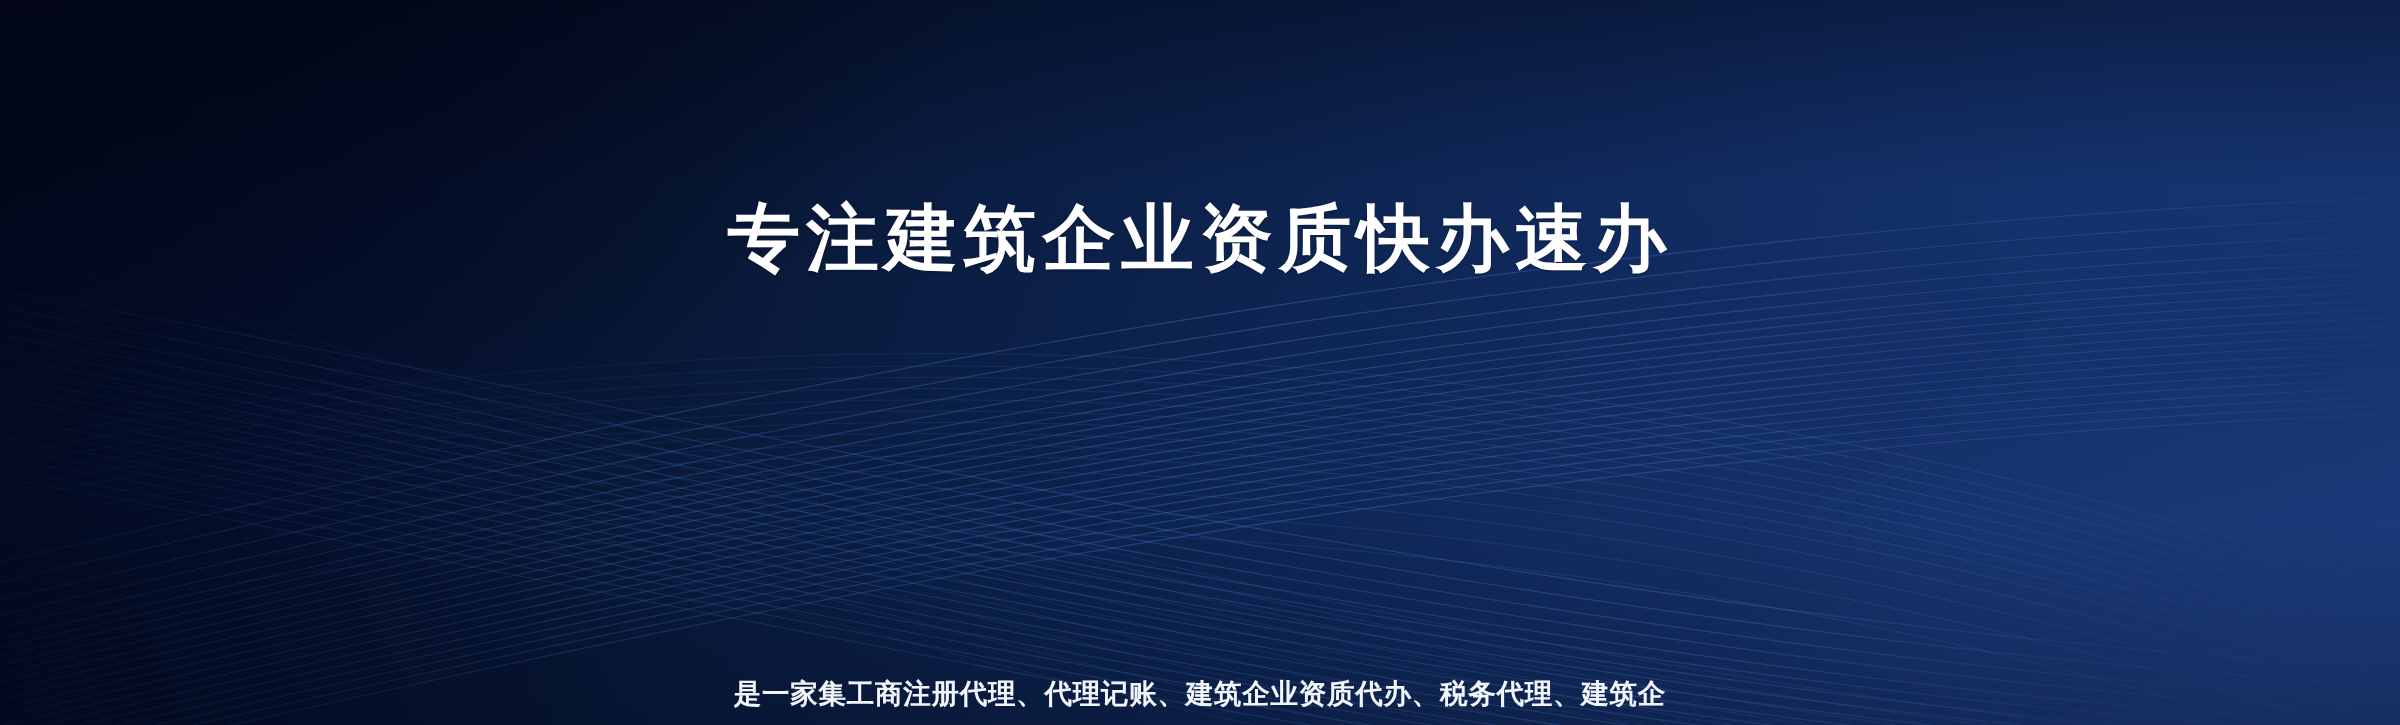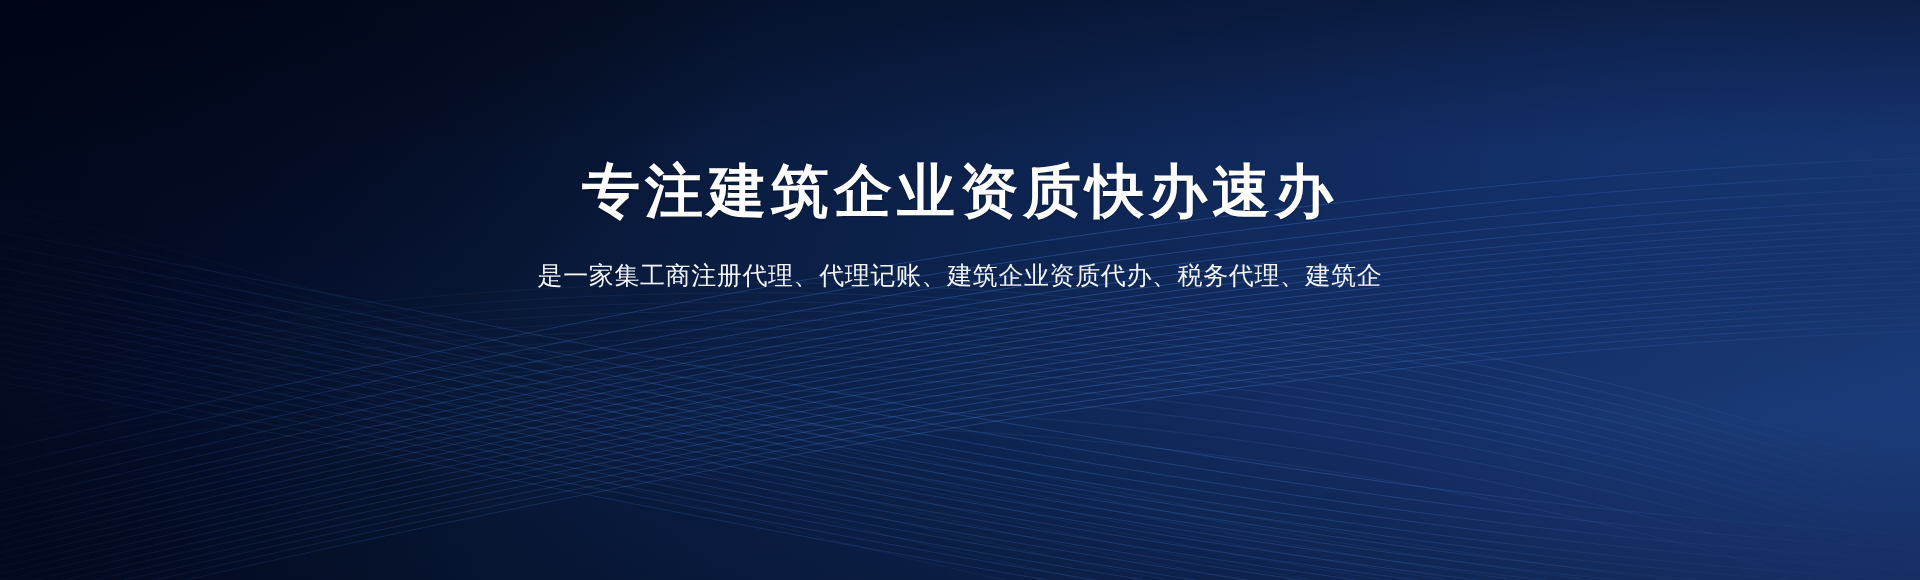--- a/index.html
+++ b/index.html
@@ -94,44 +94,44 @@
   
   .content {
     position: absolute;
     left: 0;
     top: 0;
     width: 1920px;
     height: 580px;
     display: flex;
     flex-direction: column;
     align-items: center;
-    justify-content: flex-start;
+    justify-content: space-between;
   }
 
   .headline {
     margin: 0;
     padding: 0;
     color: #ffffff;
     font-size: 58px;
     font-weight: 700;
     letter-spacing: 5px;
     line-height: 1;
     text-align: center;
     white-space: nowrap;
     margin-top: 162px;
     text-shadow: 0 1px 2px rgba(0,0,0,0.30);
   }
 
   .subtitle {
-    margin: 16px;
+    margin: 4px;
     padding: 0;
     width: 900px;
     color: #f2f5fb;
-    font-size: 25px;
-    font-weight: 400;
+    font-size: 22px;
+    font-weight: 700;
     line-height: 42px;
     letter-spacing: 0.6px;
     text-align: center;
     margin-top: 34px;
   }
 </style>
 </head>
 <body>
 
 <div class="banner">

